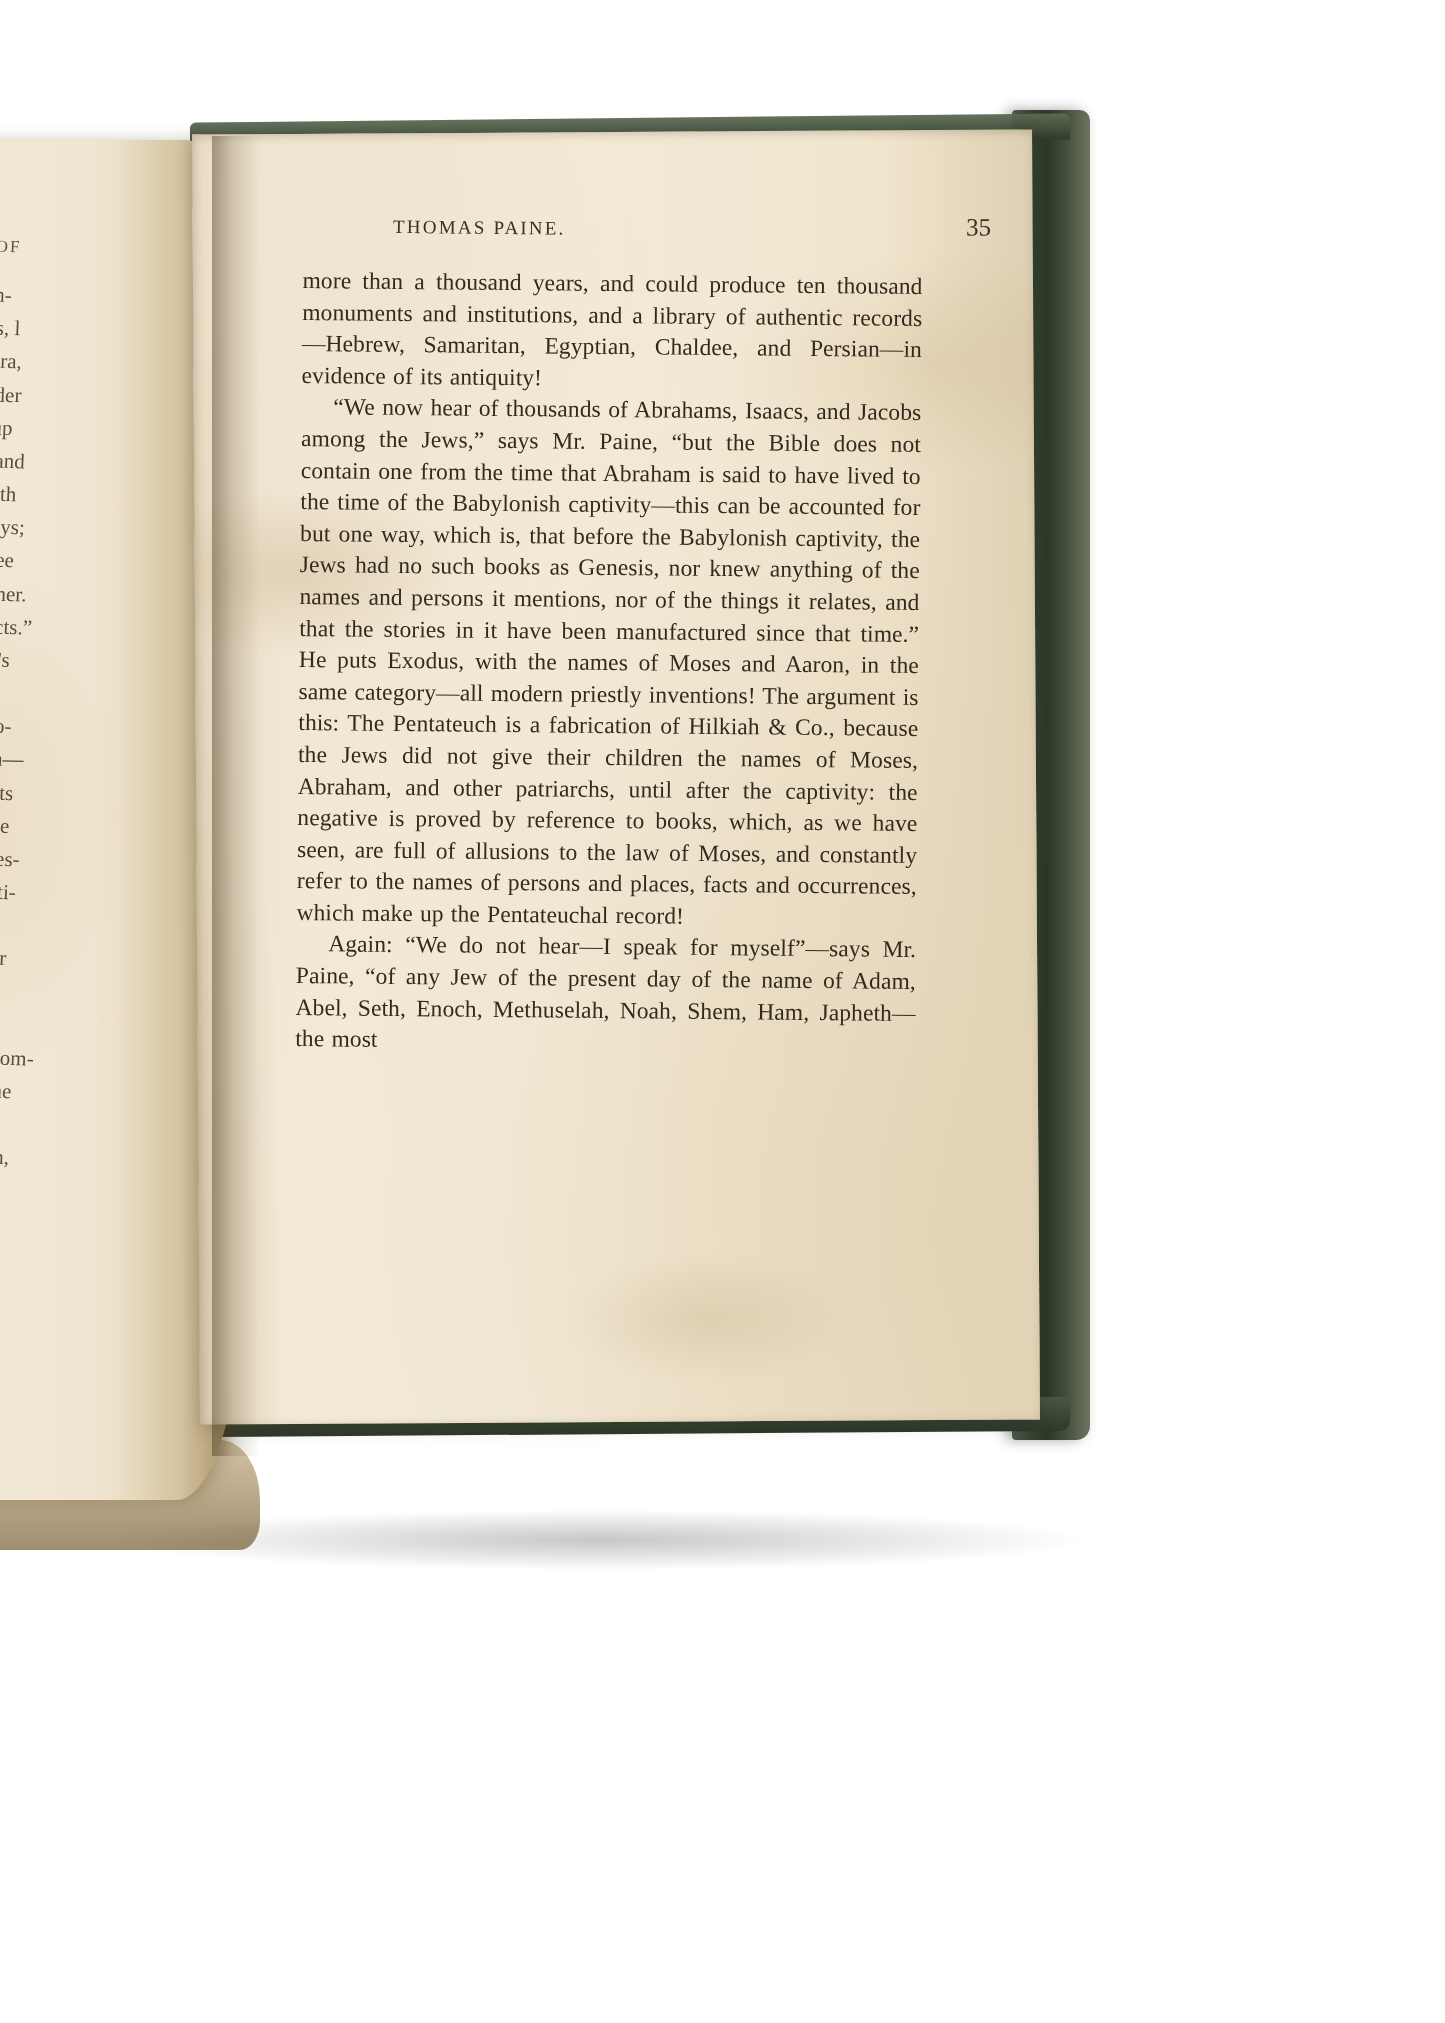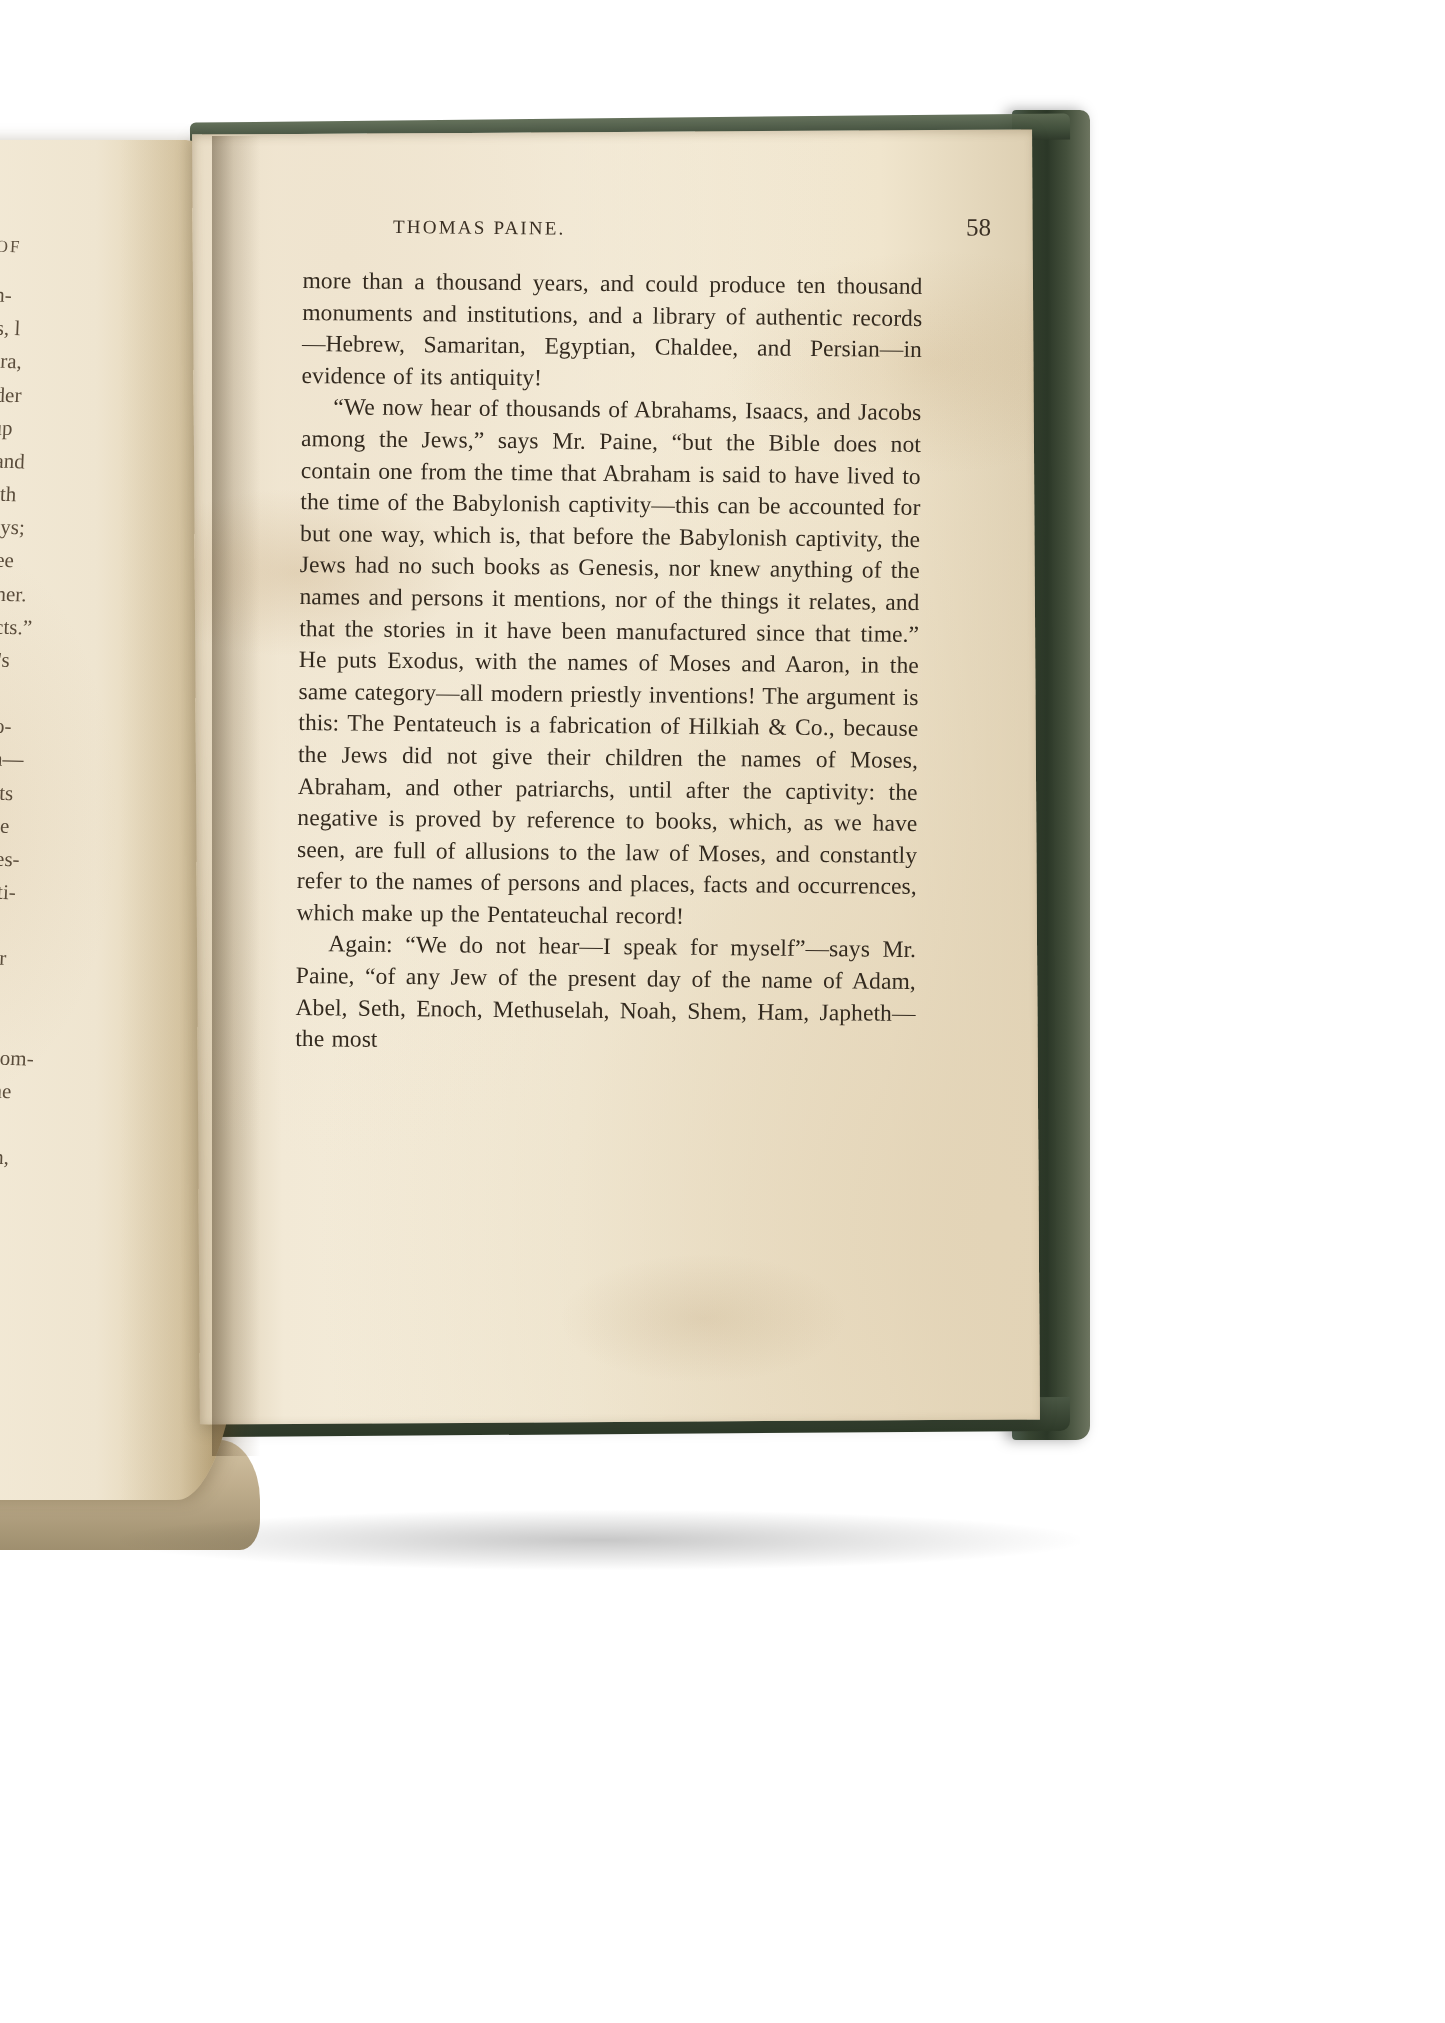--- a/index.html
+++ b/index.html
@@ -258,21 +258,21 @@
       </div>
     </div>
 
     <div class="page-right">
       <div class="page-right-stain"></div>
 
       <div class="rp-content">
 
         <div class="running-head">
           <div class="rh-title">THOMAS PAINE.</div>
-          <div class="rh-folio">58</div>
+          <div class="rh-folio">35</div>
         </div>
 
         <div class="body-text">
           <p>more than a thousand years, and could produce ten thousand monuments and institutions, and a library of authentic records—Hebrew, Samaritan, Egyptian, Chaldee, and Persian—in evidence of its antiquity!</p>
           <p class="indent">“We now hear of thousands of Abrahams, Isaacs, and Jacobs among the Jews,” says Mr. Paine, “but the Bible does not contain one from the time that Abraham is said to have lived to the time of the Babylonish captivity—this can be accounted for but one way, which is, that before the Babylonish captivity, the Jews had no such books as Genesis, nor knew anything of the names and persons it mentions, nor of the things it relates, and that the stories in it have been manufactured since that time.”  He puts Exodus, with the names of Moses and Aaron, in the same category—all modern priestly inventions!  The argument is this: The Pentateuch is a fabrication of Hilkiah &amp; Co., because the Jews did not give their children the names of Moses, Abraham, and other patriarchs, until after the captivity: the negative is proved by reference to books, which, as we have seen, are full of allusions to the law of Moses, and constantly refer to the names of persons and places, facts and occurrences, which make up the Pentateuchal record!</p>
           <p class="indent">Again: “We do not hear—I speak for myself”—says Mr. Paine, “of any Jew of the present day of the name of Adam, Abel, Seth, Enoch, Methuselah, Noah, Shem, Ham, Japheth—the most</p>
         </div>
 
       </div>
     </div>

